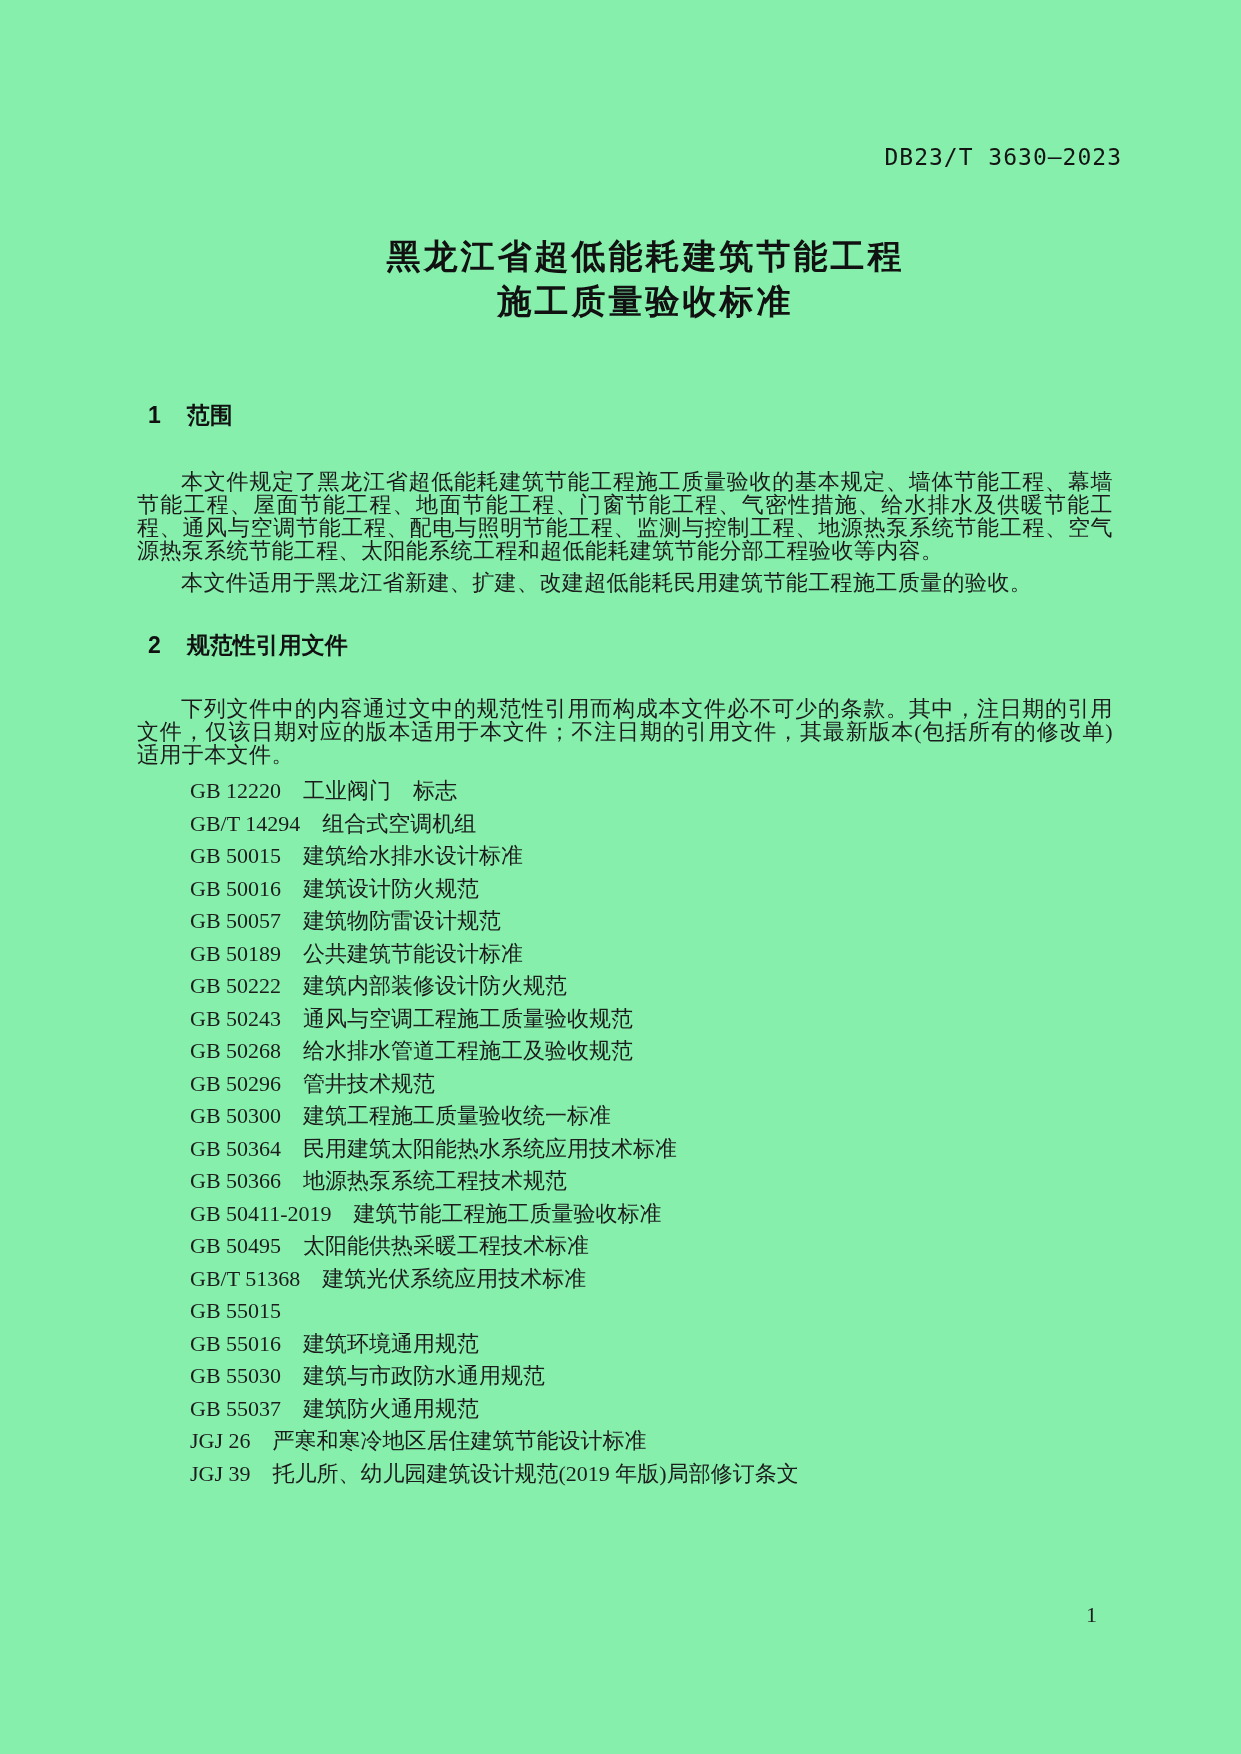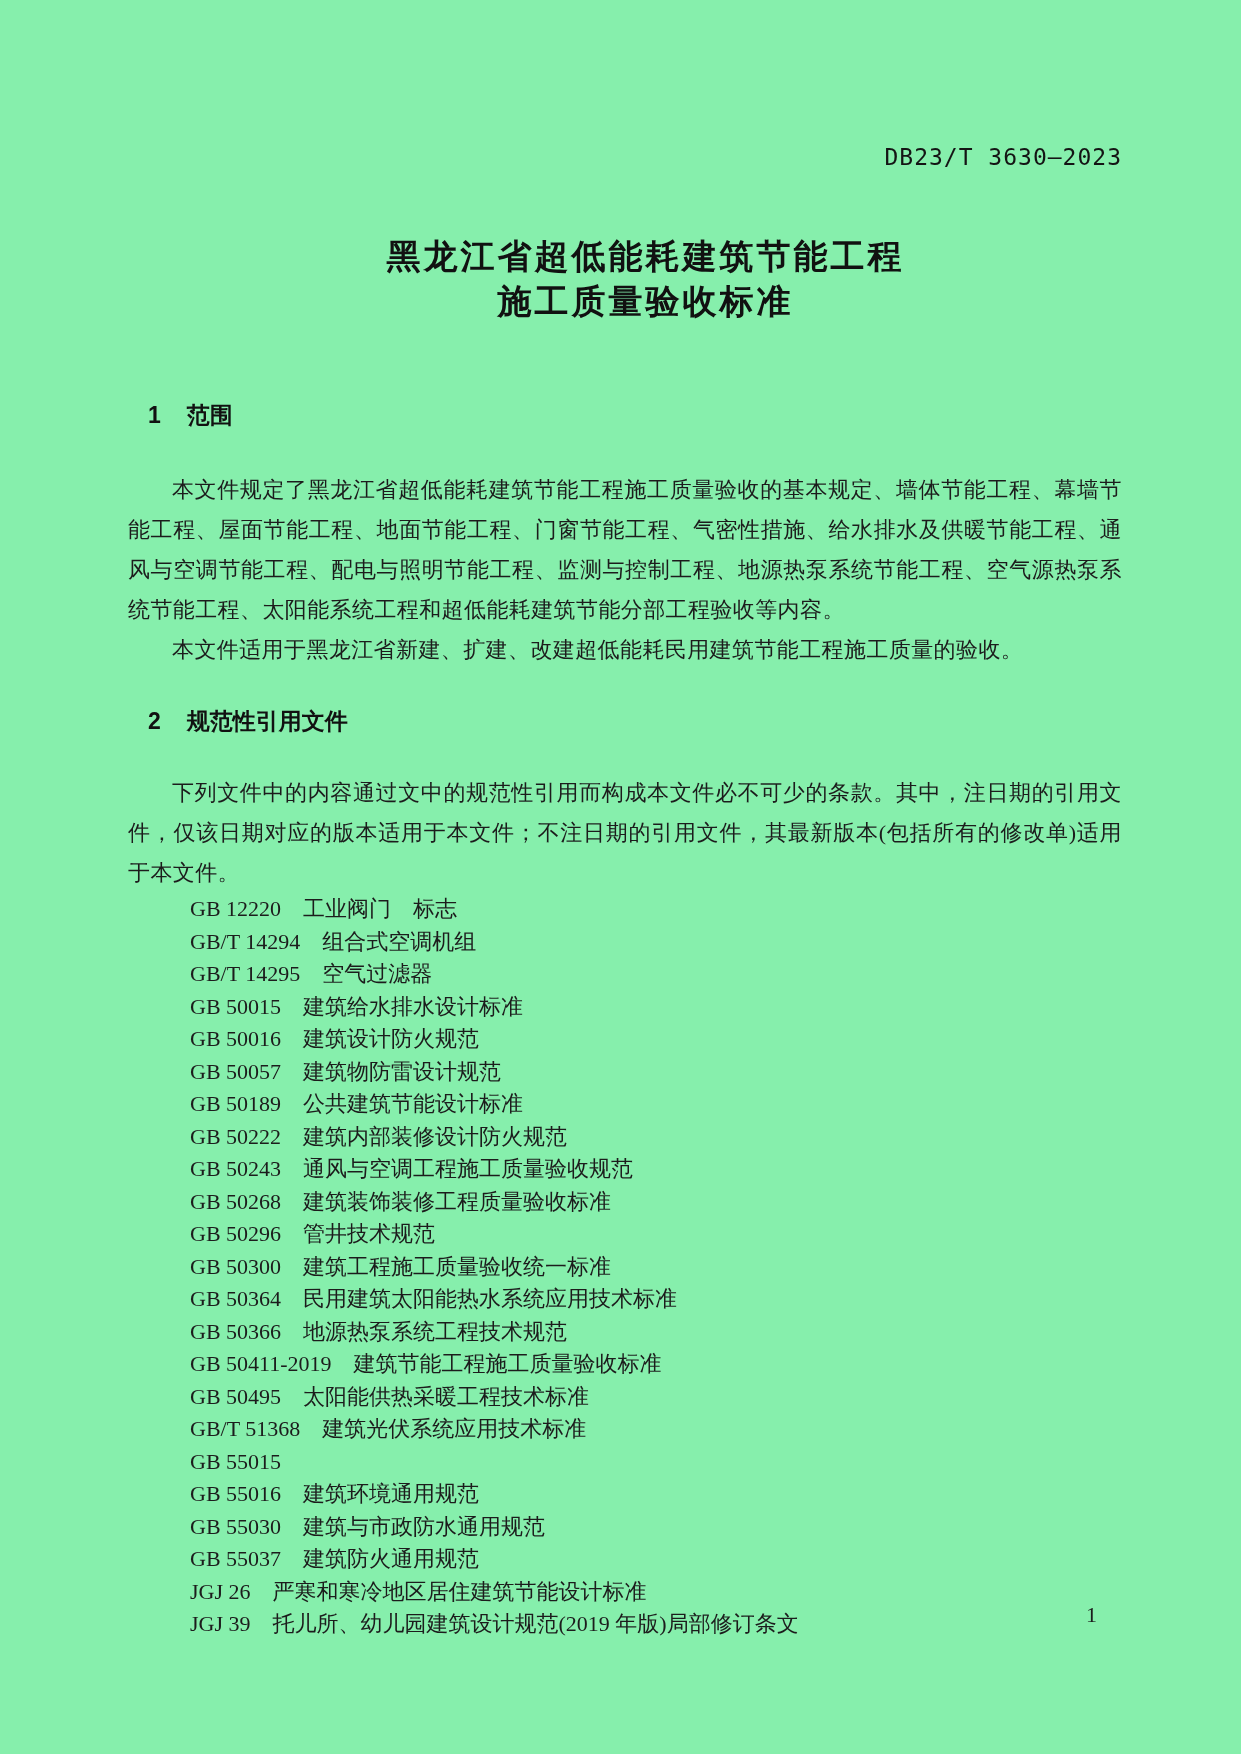--- a/index.html
+++ b/index.html
@@ -50,23 +50,23 @@
     gap: 26px;
     font-family: "Liberation Sans", "DejaVu Sans", sans-serif;
     font-weight: 700;
     font-size: 23px;
     line-height: 30px;
     color: #111;
   }
   .sec-heading .sec-num { padding-left: 20px; }
   .sec-heading.sec2 { margin-top: 36px; }
   .body-para {
-    margin: 0;
+    margin: 9px;
     font-size: 22px;
-    line-height: 40px;
+    line-height: 23px;
     letter-spacing: 0.4px;
     text-align: justify;
     text-indent: 44px;
     color: #1c1c1c;
   }
   .body-para.first-after-heading { margin-top: 40px; }
   .body-para.intro-para { margin-top: 37px; }
   .ref-list {
     margin-top: 0;
     padding-left: 42px;
@@ -117,24 +117,20 @@
     <div class="ref-list">
         <div class="ref-item">
         <span class="ref-code">GB 12220</span>
         <span class="ref-title">工业阀门　标志</span>
       </div>
         <div class="ref-item">
         <span class="ref-code">GB/T 14294</span>
         <span class="ref-title">组合式空调机组</span>
       </div>
         <div class="ref-item">
-        <span class="ref-code">GB/T 14295</span>
-        <span class="ref-title">空气过滤器</span>
-      </div>
-        <div class="ref-item">
         <span class="ref-code">GB 50015</span>
         <span class="ref-title">建筑给水排水设计标准</span>
       </div>
         <div class="ref-item">
         <span class="ref-code">GB 50016</span>
         <span class="ref-title">建筑设计防火规范</span>
       </div>
         <div class="ref-item">
         <span class="ref-code">GB 50057</span>
         <span class="ref-title">建筑物防雷设计规范</span>
@@ -146,21 +142,21 @@
         <div class="ref-item">
         <span class="ref-code">GB 50222</span>
         <span class="ref-title">建筑内部装修设计防火规范</span>
       </div>
         <div class="ref-item">
         <span class="ref-code">GB 50243</span>
         <span class="ref-title">通风与空调工程施工质量验收规范</span>
       </div>
         <div class="ref-item">
         <span class="ref-code">GB 50268</span>
-        <span class="ref-title">建筑装饰装修工程质量验收标准</span>
+        <span class="ref-title">给水排水管道工程施工及验收规范</span>
       </div>
         <div class="ref-item">
         <span class="ref-code">GB 50296</span>
         <span class="ref-title">管井技术规范</span>
       </div>
         <div class="ref-item">
         <span class="ref-code">GB 50300</span>
         <span class="ref-title">建筑工程施工质量验收统一标准</span>
       </div>
         <div class="ref-item">

